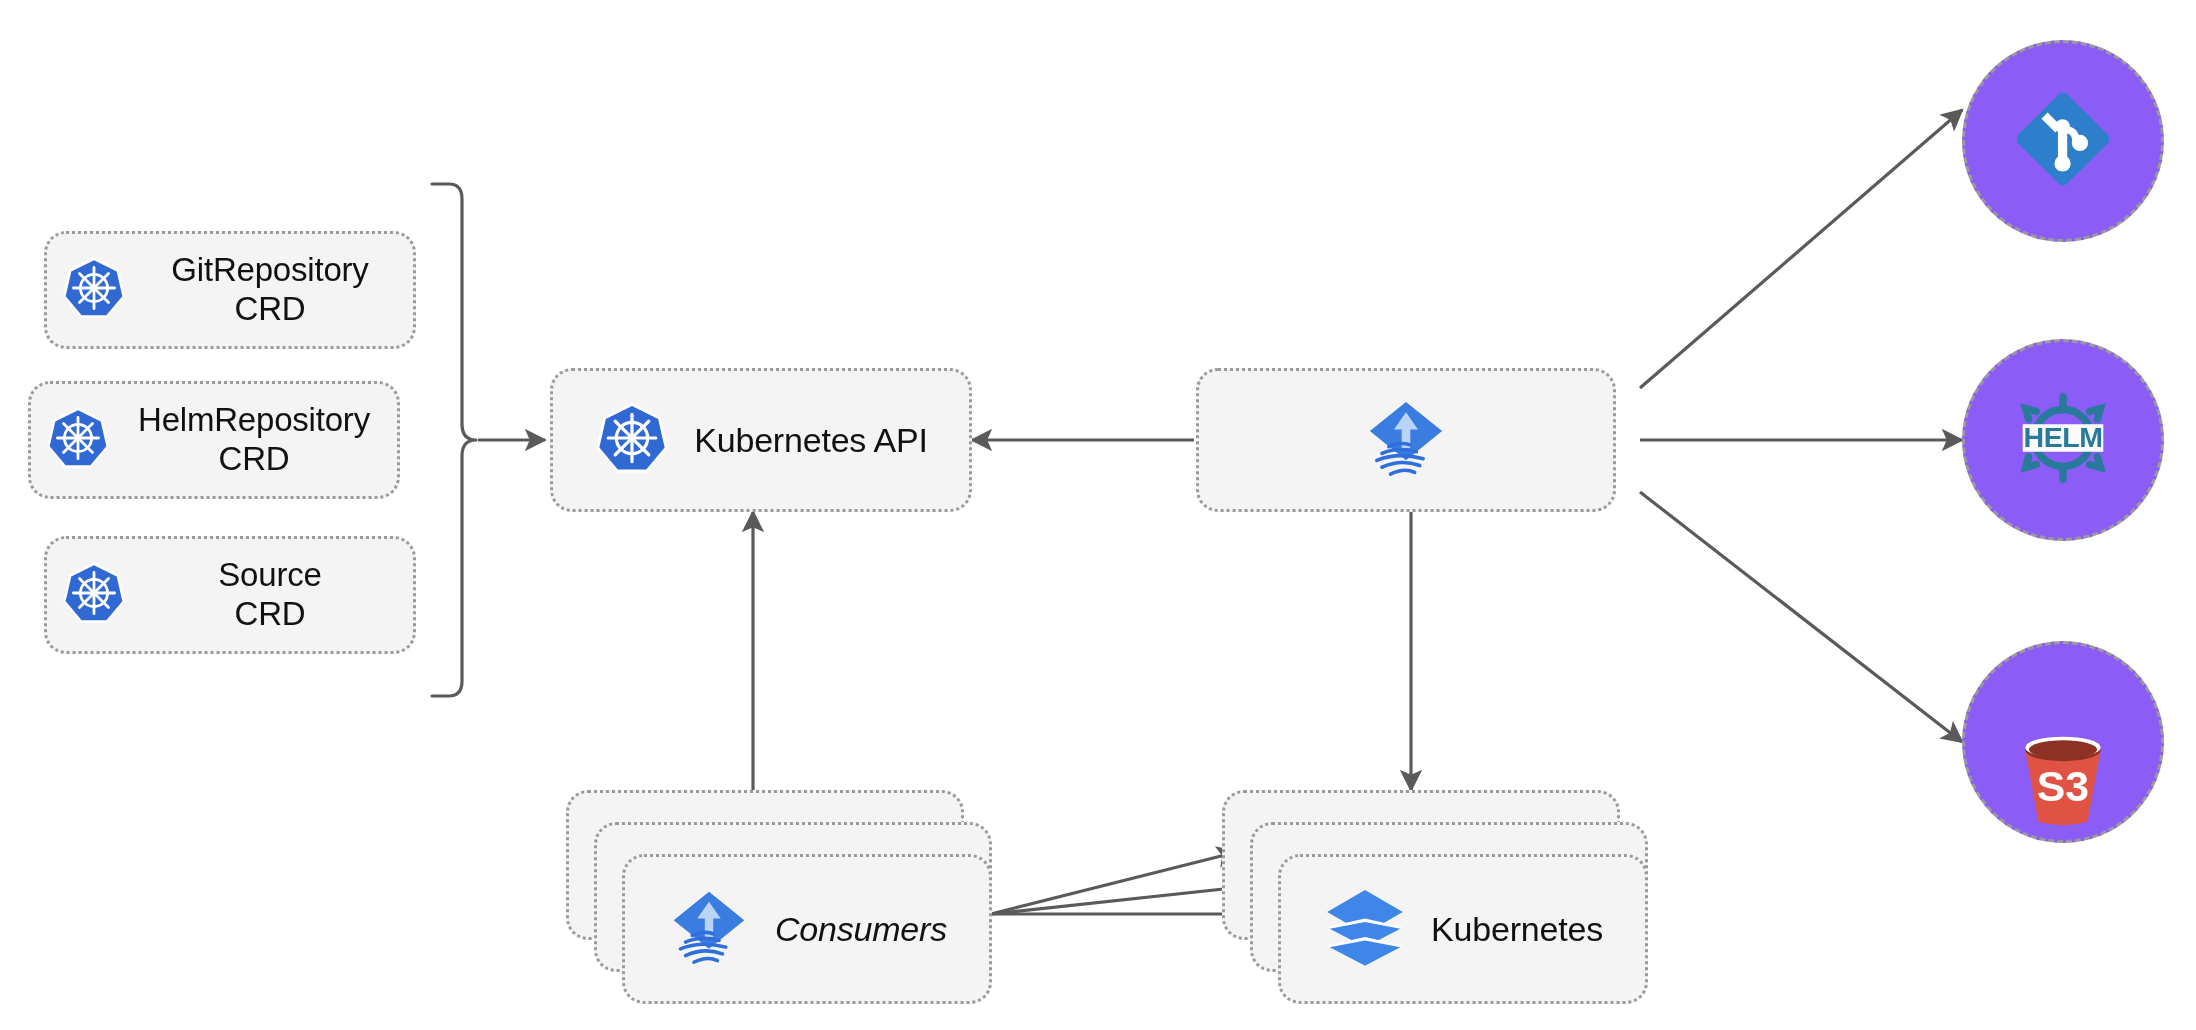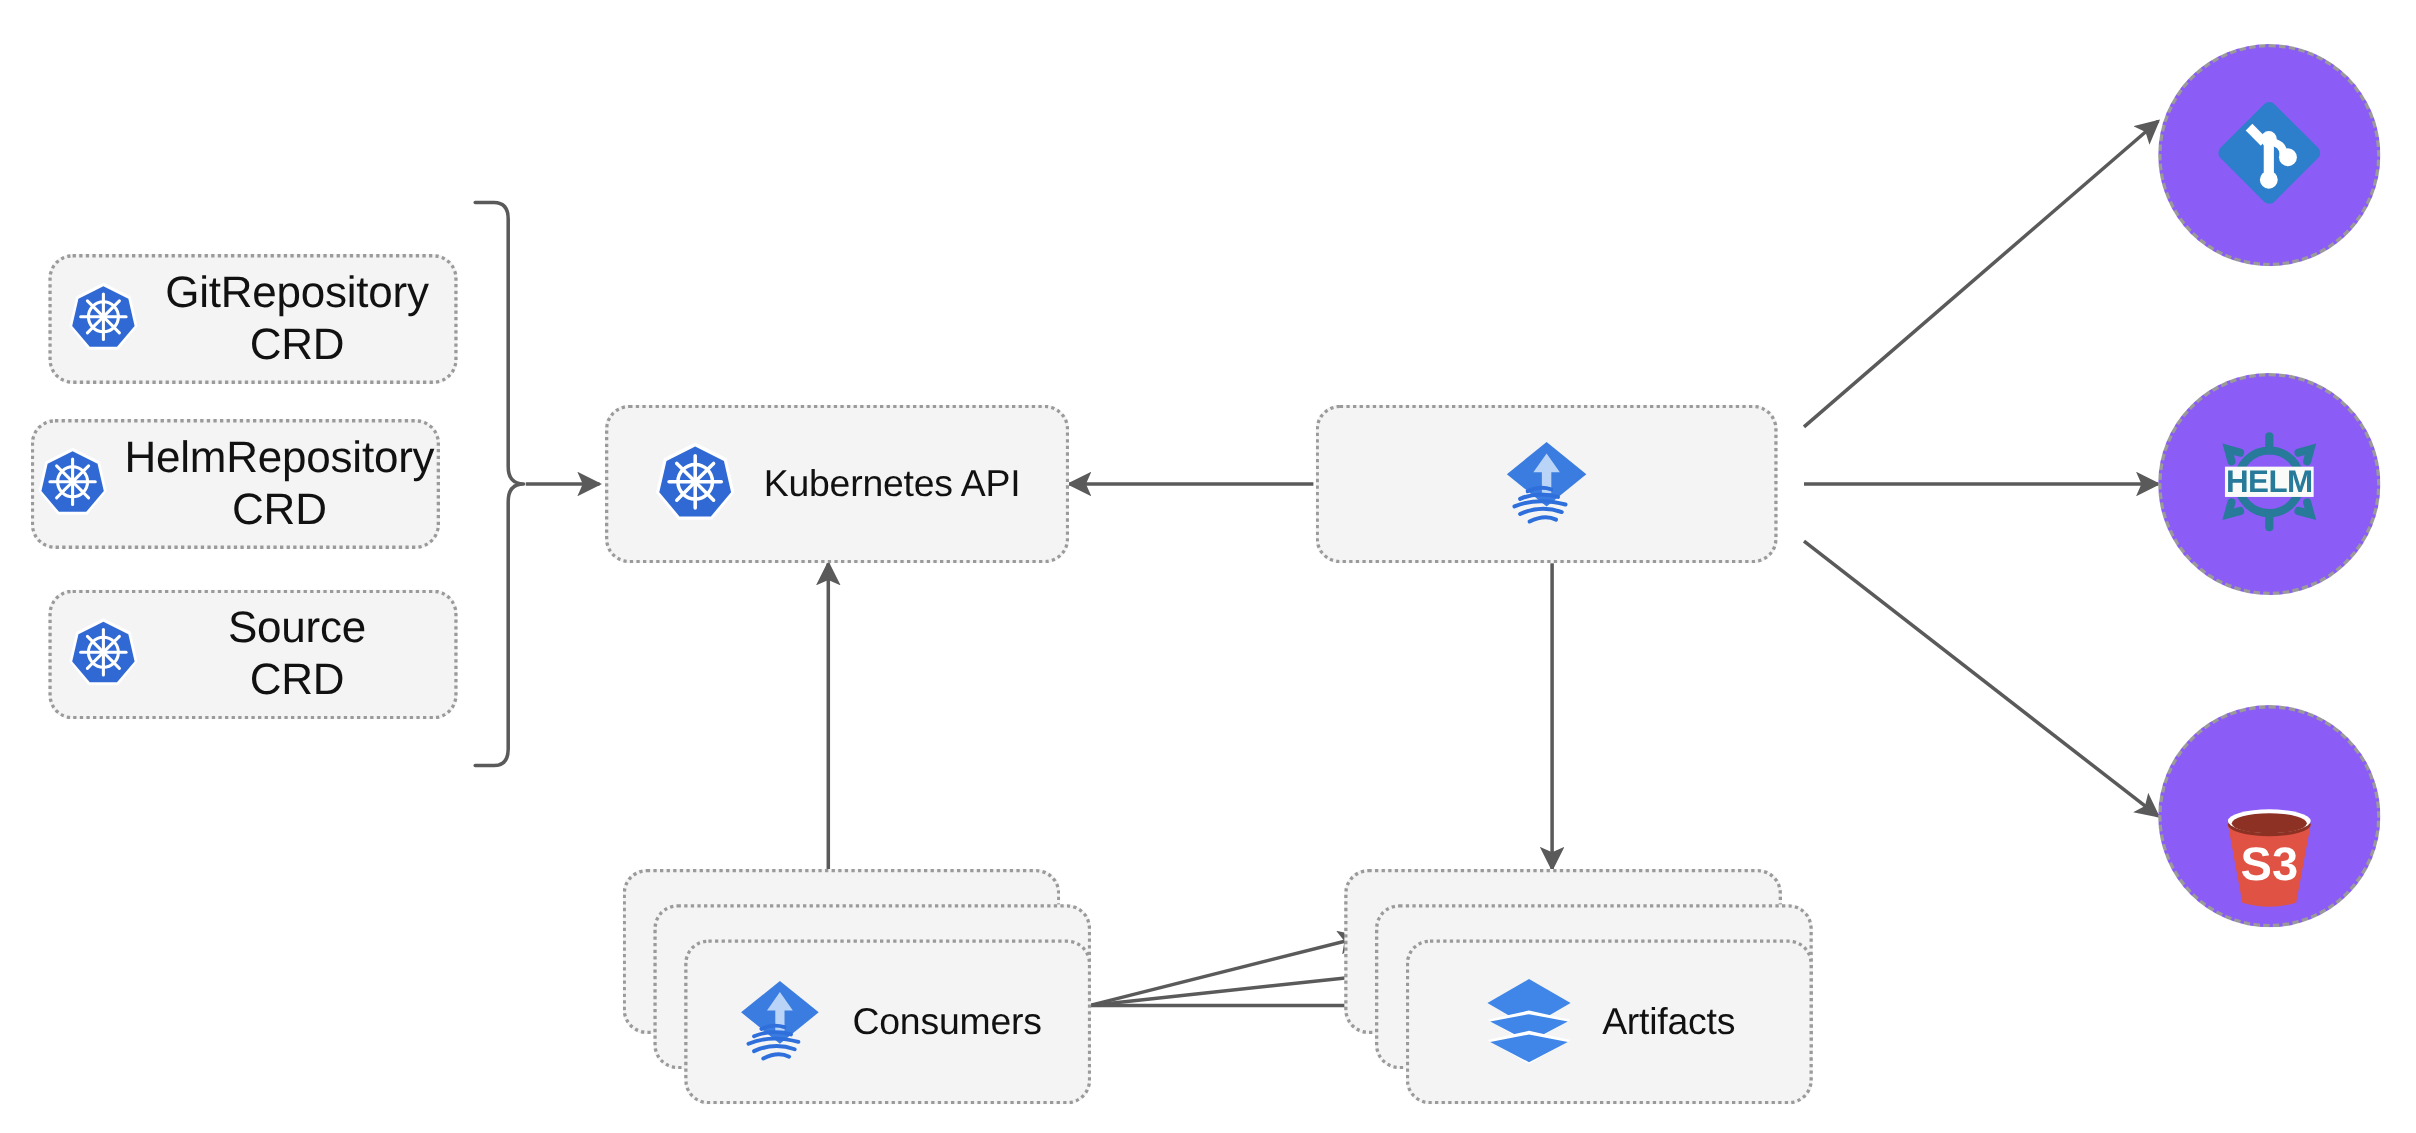--- a/index.html
+++ b/index.html
@@ -41,21 +41,21 @@
     background: #f4f4f4;
   }
   .node-label {
     color: #111111;
     font-size: 34px;
     line-height: 1.18;
     text-align: center;
     white-space: pre-line;
     letter-spacing: -0.2px;
   }
-  .crd .node-label { font-size: 40px; }
+  .crd .node-label { font-size: 33px; }
   .node-icon {
     flex: 0 0 auto;
     display: block;
   }
 
   
   .crd {
     width: 372px;
     height: 118px;
     padding: 0 14px;
@@ -270,21 +270,21 @@
           <path d="M16 76 Q40 66 70 74"></path>
           <path d="M22 84 Q44 74 66 82"></path>
           <path d="M32 92 Q48 84 60 90"></path>
         </g>
       </svg>
     </span>
   </div>
 
   <div class="node stacked-back" style="left:566px; top:790px; width:398px; height:150px;"></div>
   <div class="node stacked-back" style="left:594px; top:822px; width:398px; height:150px;"></div>
-  <div class="node wide" style="left:622px; top:854px; width:370px; height:150px;">
+  <div class="node wide" style="left:622px; top:854px; width:370px; height:150px;font-style:italic;">
     <span class="node-icon">
       <svg width="84" height="84" viewBox="0 0 100 100" xmlns="http://www.w3.org/2000/svg">
         <polygon points="50,8 92,42 50,76 8,42" fill="#3b7ce0"></polygon>
         <path d="M50 20 L64 40 L55 40 L55 62 L45 62 L45 40 L36 40 Z" fill="#b9d4f7"></path>
         <g stroke="#2f6fdb" stroke-width="4.2" stroke-linecap="round" fill="none">
           <path d="M30 60 Q42 54 55 58"></path>
           <path d="M22 68 Q40 60 62 66"></path>
           <path d="M16 76 Q40 66 70 74"></path>
           <path d="M22 84 Q44 74 66 82"></path>
           <path d="M32 92 Q48 84 60 90"></path>
@@ -299,21 +299,21 @@
   <div class="node wide" style="left:1278px; top:854px; width:370px; height:150px;">
     <span class="node-icon">
       <svg width="84" height="84" viewBox="0 0 100 100" xmlns="http://www.w3.org/2000/svg">
         <polygon points="50,6 95,32 50,58 5,32" fill="#3f86e8"></polygon>
         <polygon points="50,40 95,50 50,76 5,50" fill="#ffffff"></polygon>
         <polygon points="50,44 92,52 50,74 8,52" fill="#3f86e8"></polygon>
         <polygon points="50,62 95,72 50,98 5,72" fill="#ffffff"></polygon>
         <polygon points="50,66 92,74 50,96 8,74" fill="#3f86e8"></polygon>
       </svg>
     </span>
-    <span class="node-label">Artifacts</span>
+    <span class="node-label">Kubernetes</span>
   </div>
 
   <div class="circle-node" style="left:1962px; top:40px;">
     <span class="node-icon">
       <svg width="110" height="110" viewBox="0 0 100 100" xmlns="http://www.w3.org/2000/svg">
         <rect x="18.5" y="18.5" width="63" height="63" rx="6" transform="rotate(45 50 50)" fill="#2d7ecb"></rect>
         <g fill="#ffffff">
           <rect x="45.4" y="36" width="8.4" height="34" rx="4.2"></rect>
           <circle cx="49.6" cy="72.2" r="7.4"></circle>
           <circle cx="49.6" cy="38.6" r="6.6"></circle>

